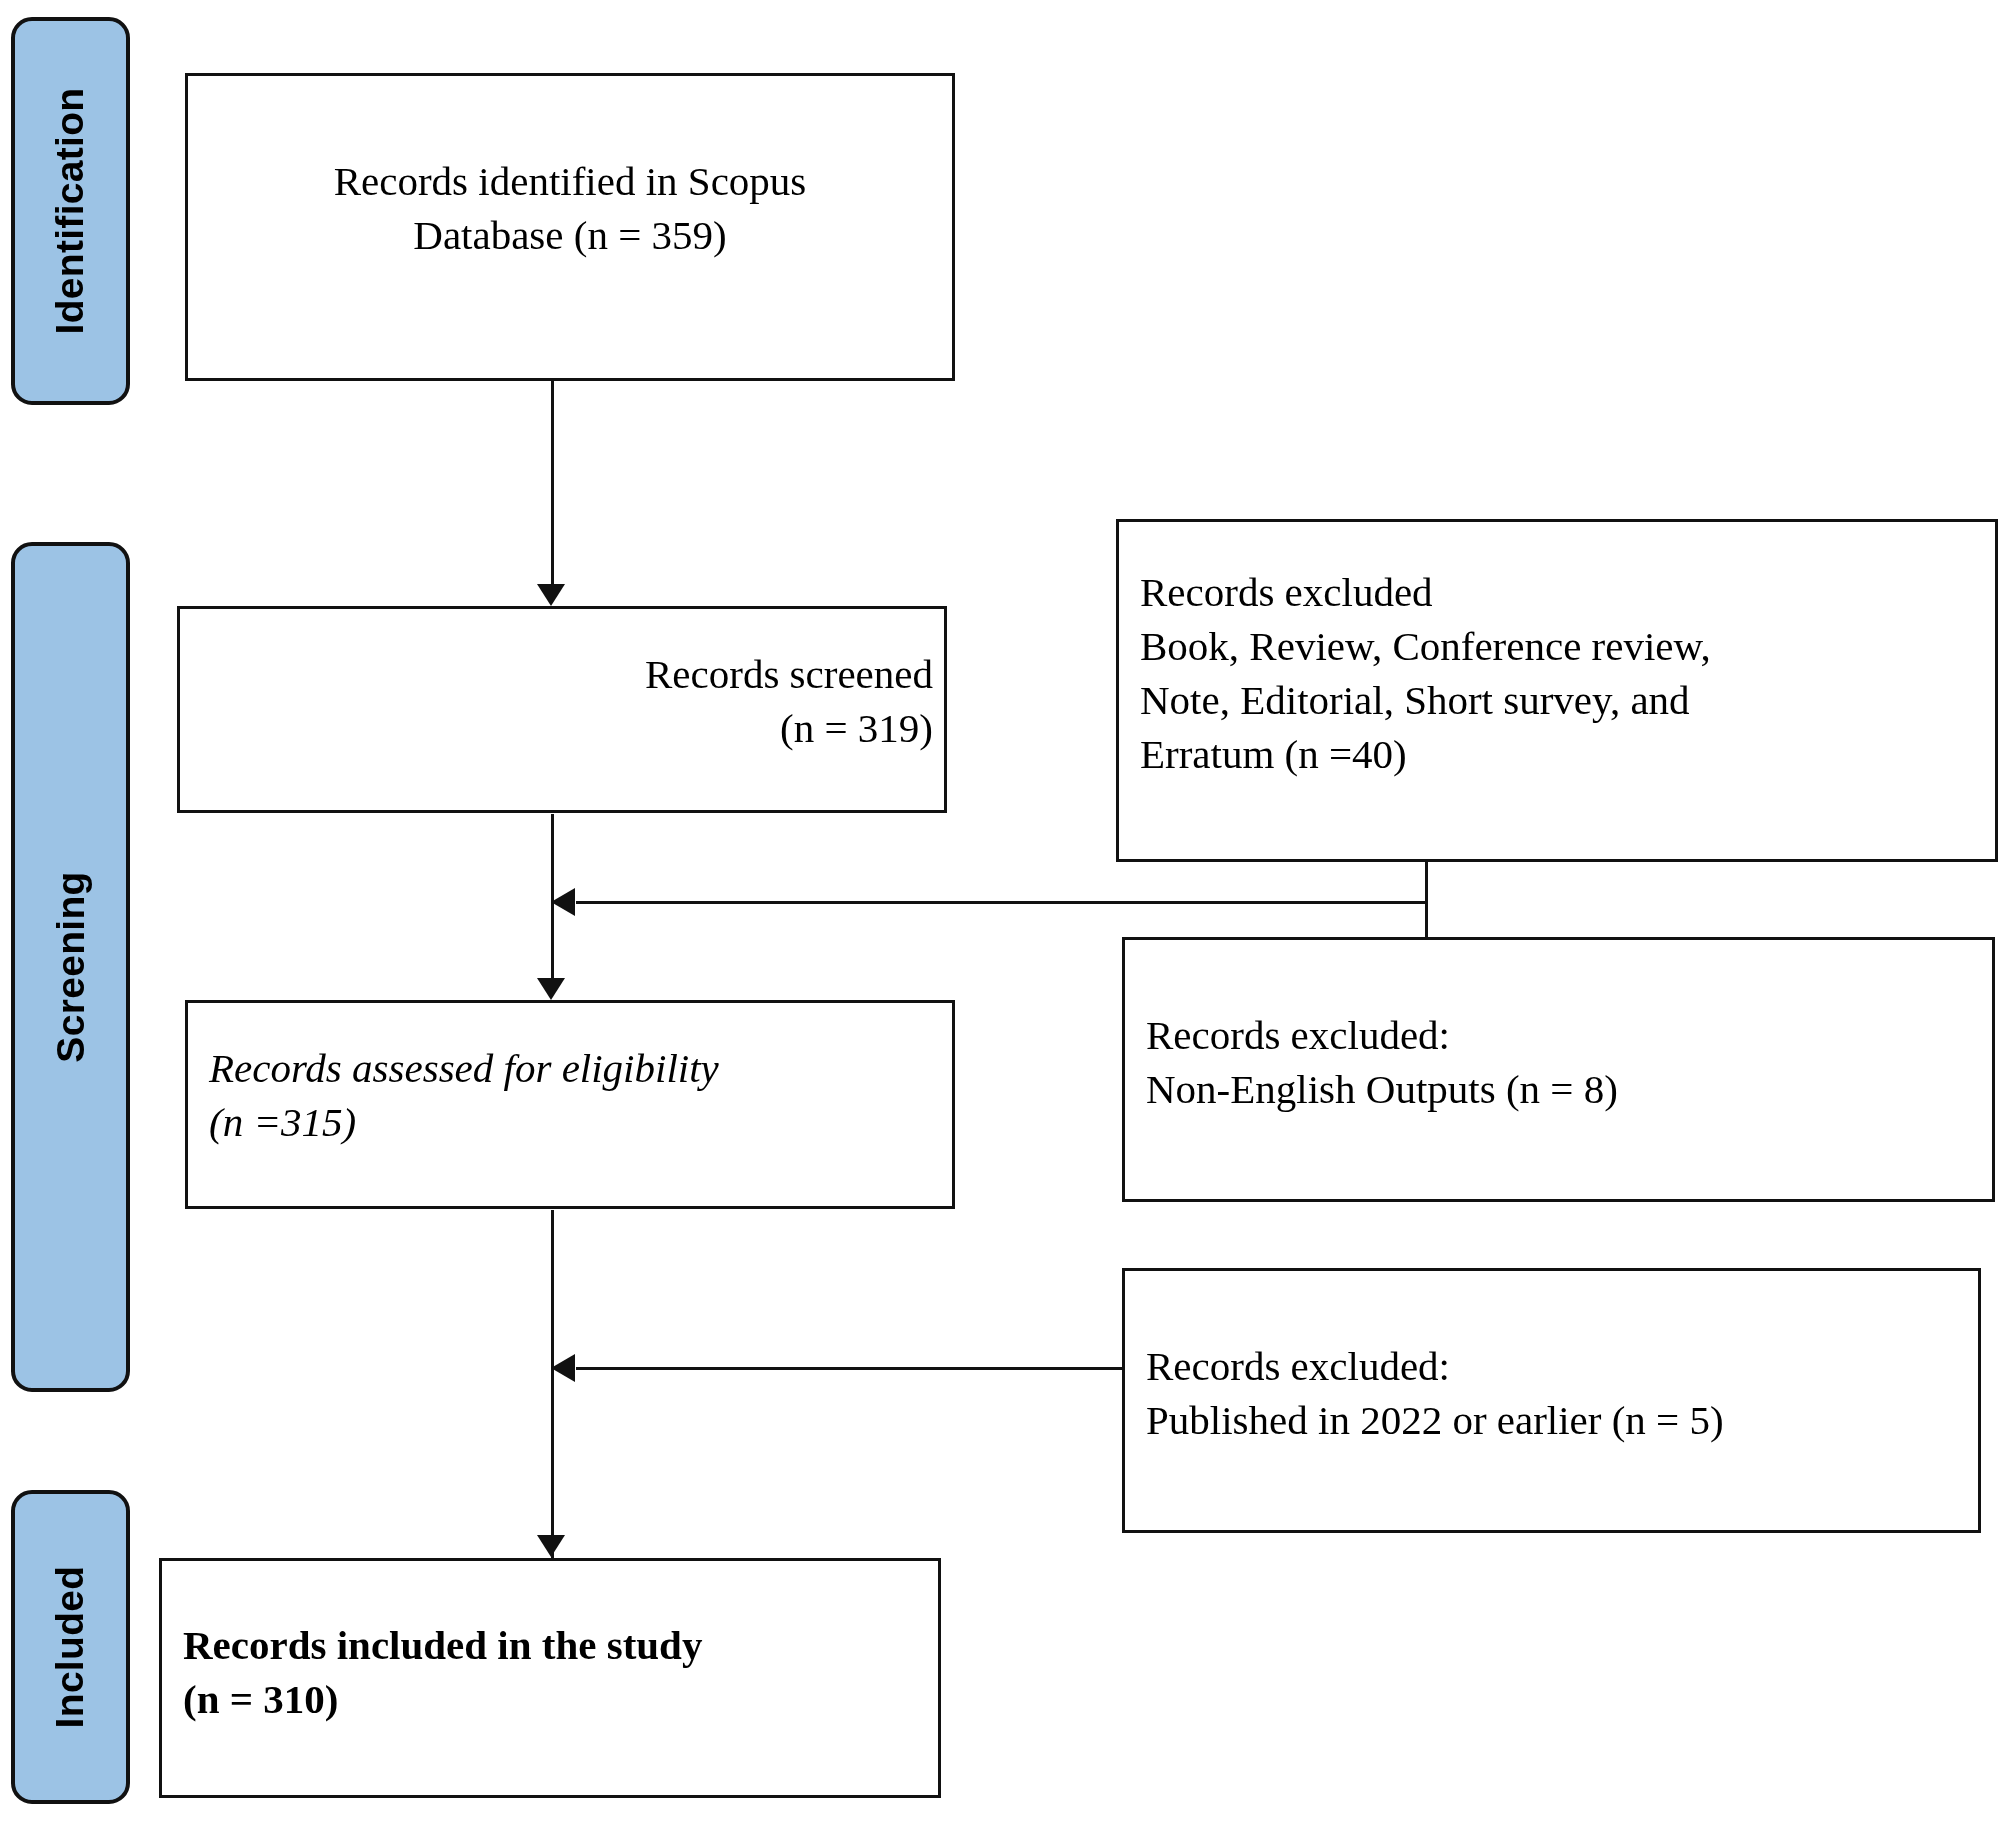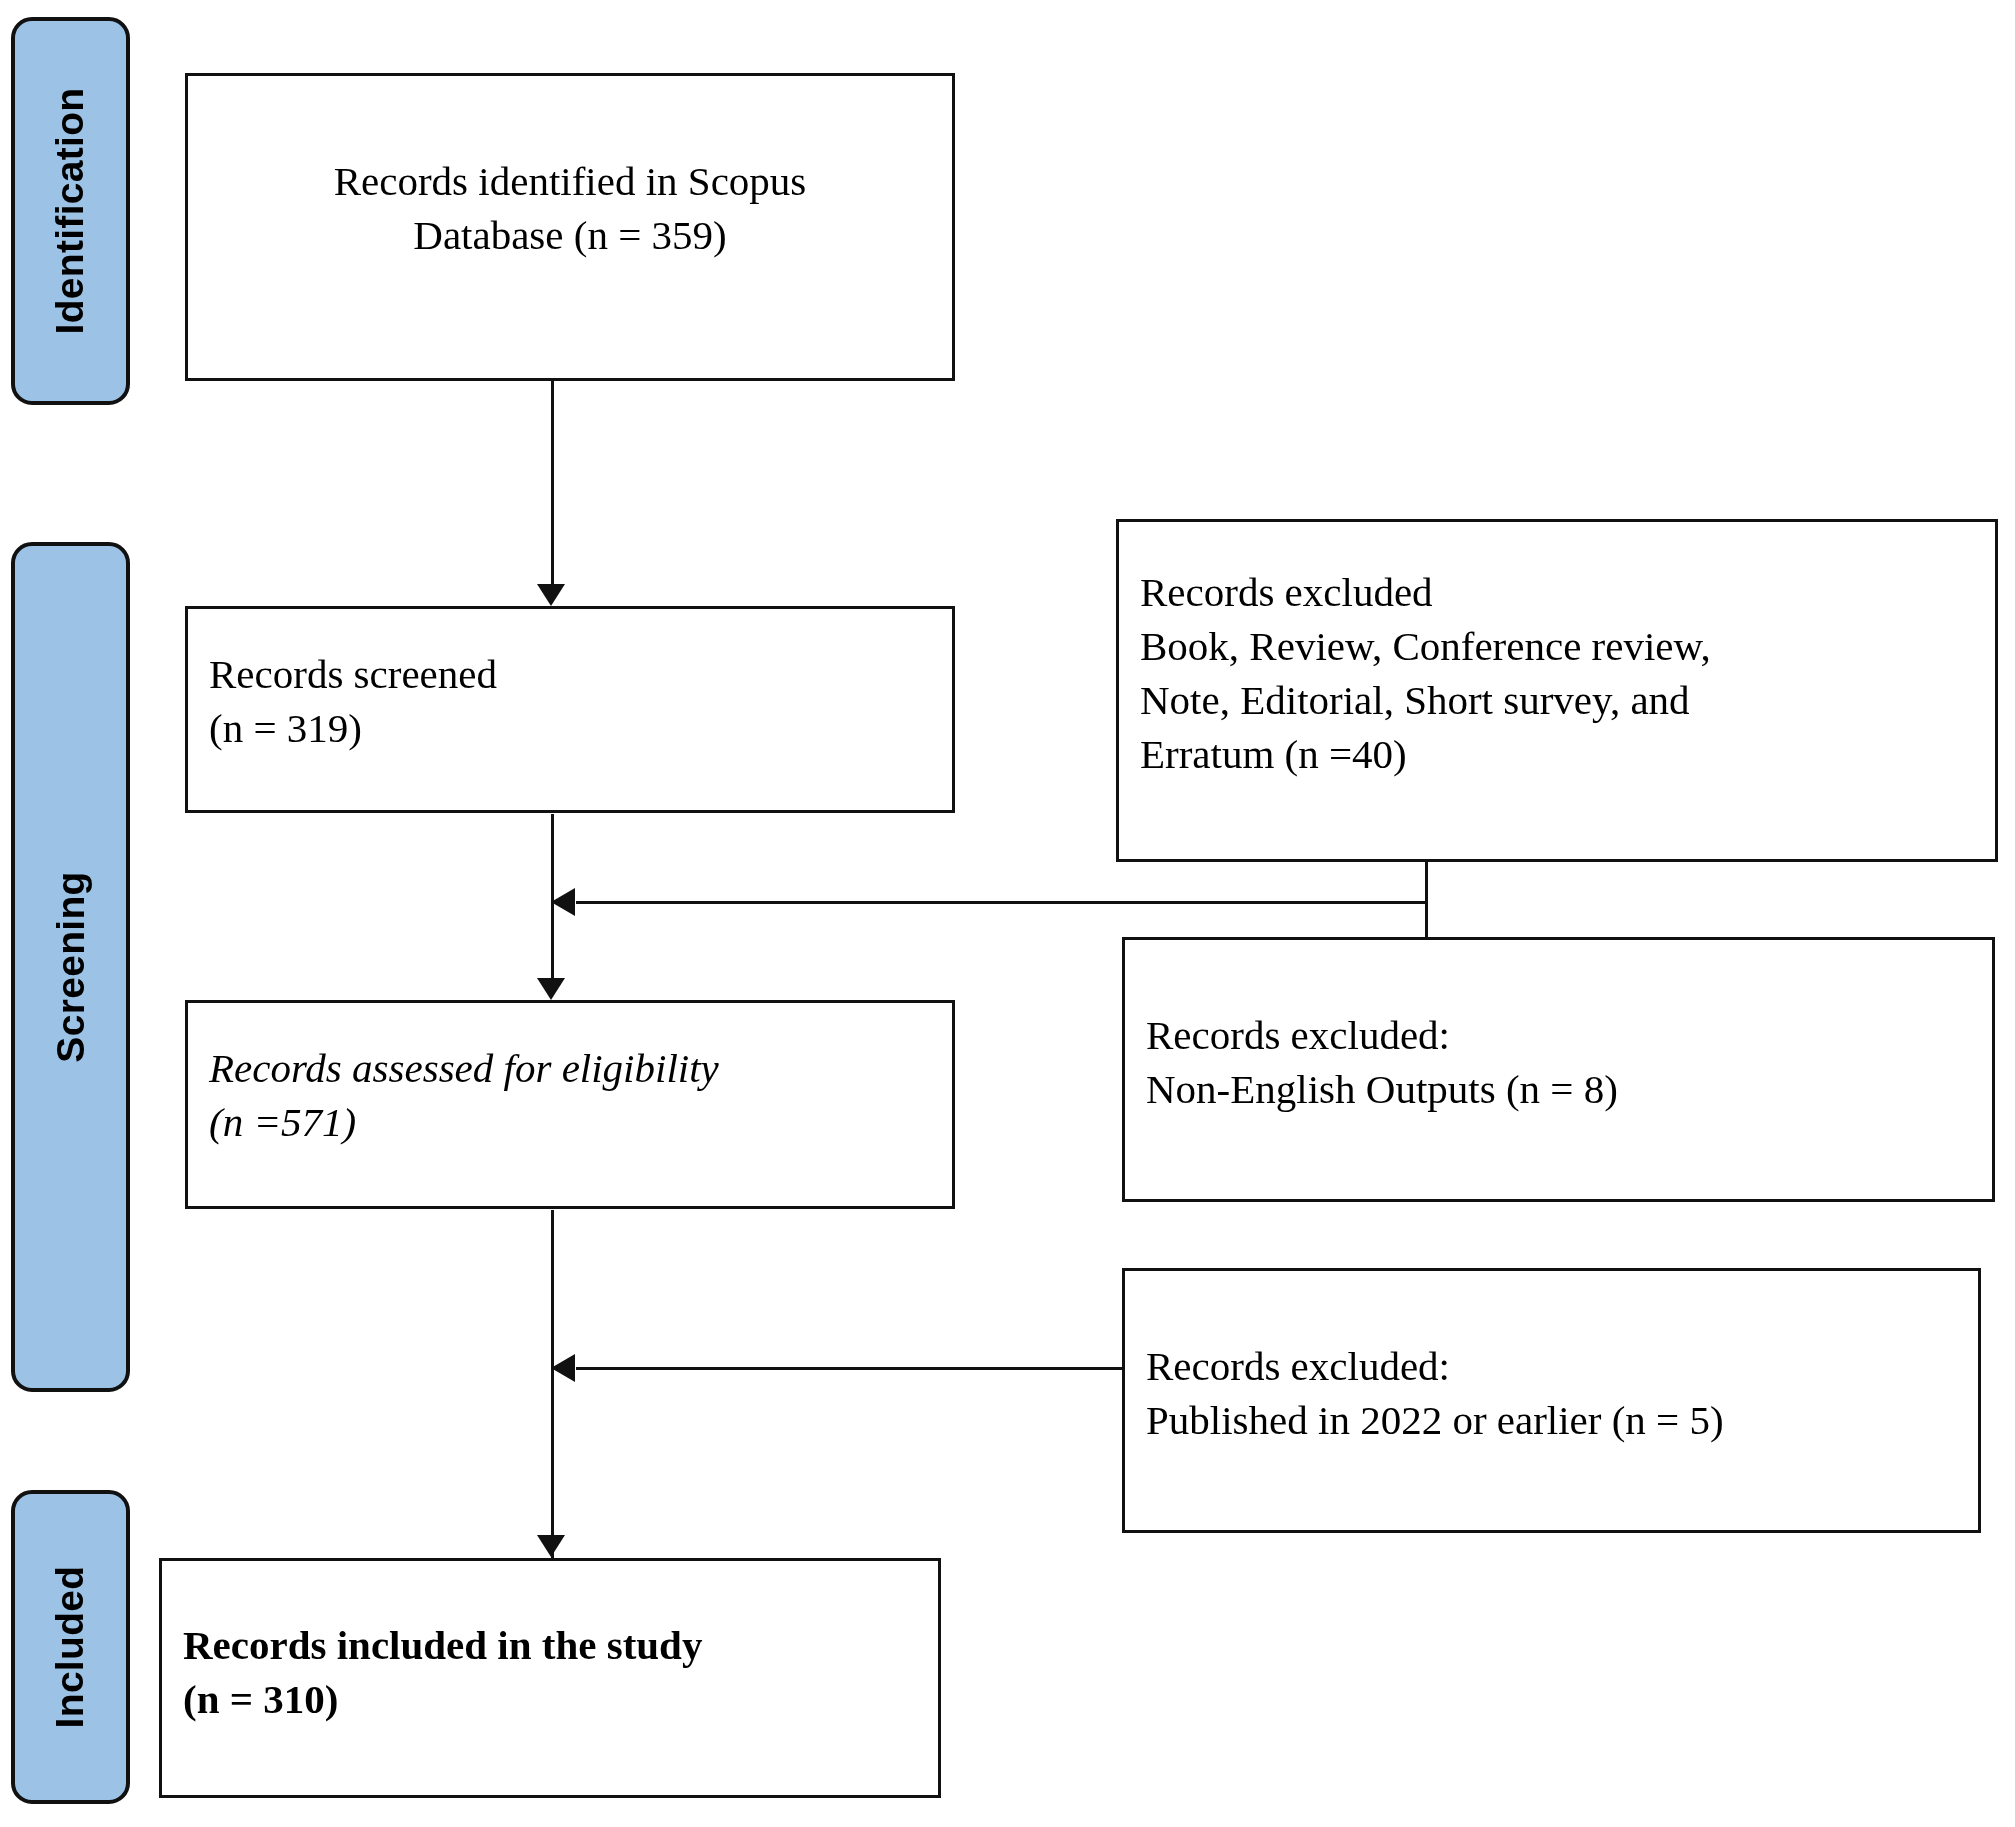--- a/index.html
+++ b/index.html
@@ -105,31 +105,31 @@
     <span class="stage-label" style="font-size:39px;">Included</span>
   </div>
 
   <div class="flow-box" style="left:185px; top:73px; width:770px; height:308px;">
     <div class="box-text centered" style="top:78px; font-size:41px;">
       <span class="line">Records identified in Scopus</span>
       <span class="line">Database (n = 359)</span>
     </div>
   </div>
 
-  <div class="flow-box" style="left:185px; top:606px; width:770px; height:207px;">
+  <div class="flow-box" style="left:177px; top:606px; width:770px; height:207px;text-align:right;">
     <div class="box-text" style="top:38px; font-size:41px;">
       <span class="line">Records screened</span>
       <span class="line">(n = 319)</span>
     </div>
   </div>
 
   <div class="flow-box" style="left:185px; top:1000px; width:770px; height:209px;">
     <div class="box-text" style="top:38px; font-size:41px;font-style:italic;">
       <span class="line">Records assessed for eligibility</span>
-      <span class="line">(n =571)</span>
+      <span class="line">(n =315)</span>
     </div>
   </div>
 
   <div class="flow-box" style="left:159px; top:1558px; width:782px; height:240px;">
     <div class="box-text" style="top:57px; font-size:41px;font-weight:bold;">
       <span class="line">Records included in the study</span>
       <span class="line">(n = 310)</span>
     </div>
   </div>
 

